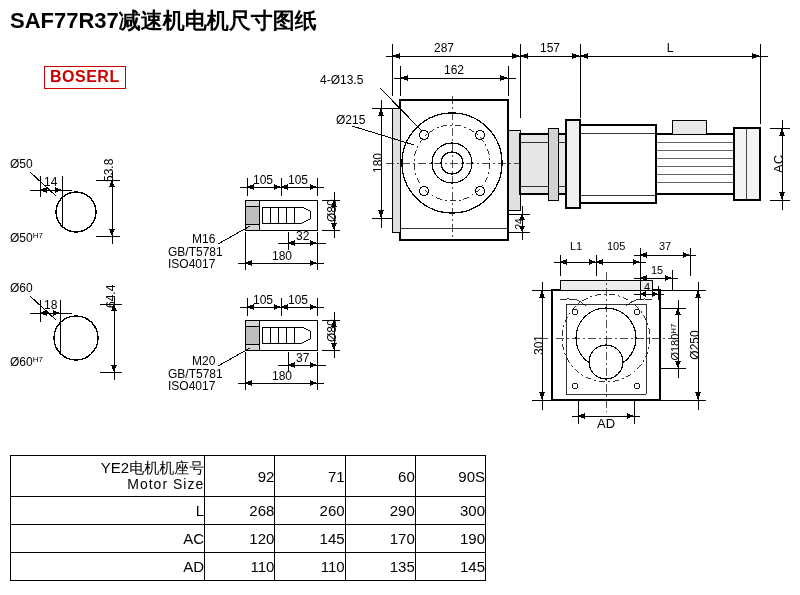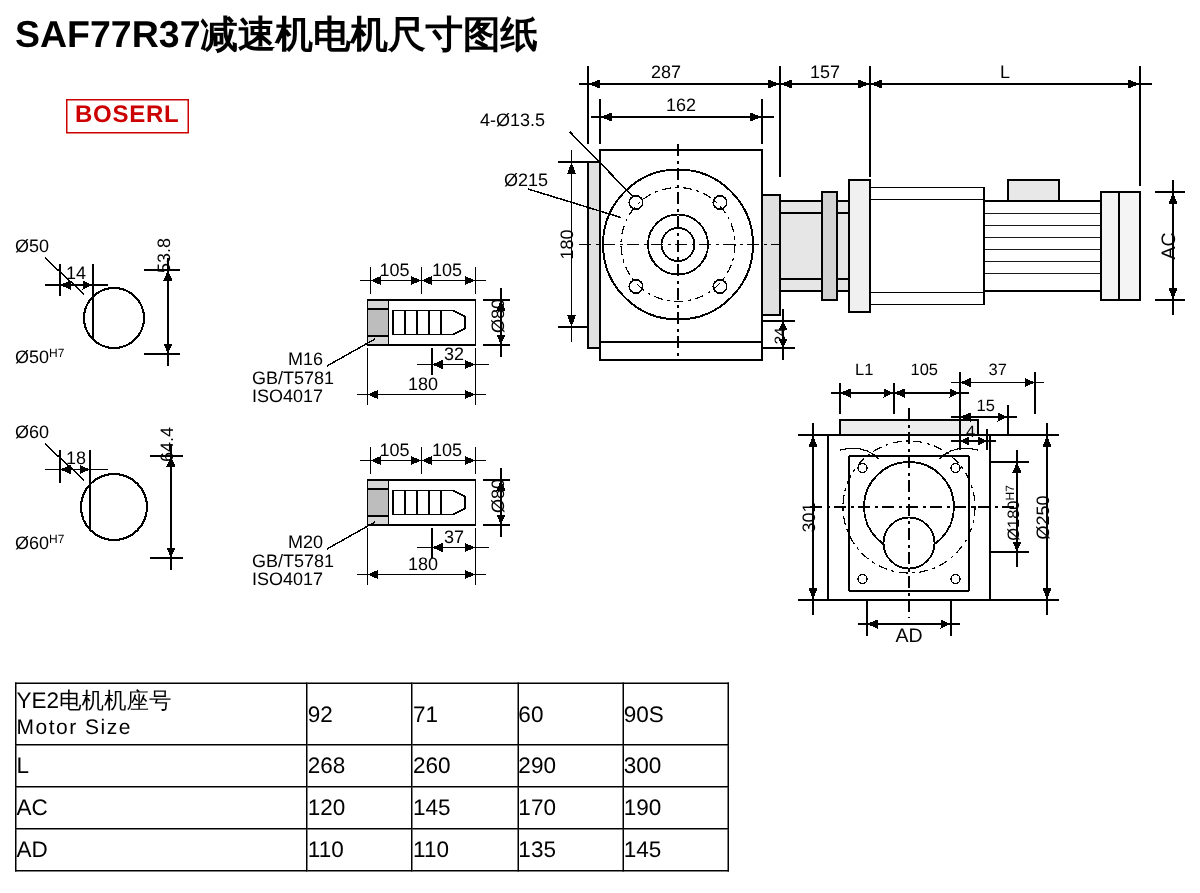--- a/index.html
+++ b/index.html
@@ -17,21 +17,21 @@
   }
   .root {
     position: relative;
     width: 800px;
     height: 595px;
   }
   #title {
     position: absolute;
     left: 10px;
     top: 6px;
-    font-size: 25px;
+    font-size: 22px;
     font-weight: bold;
     letter-spacing: 0px;
     white-space: nowrap;
     font-family: "Liberation Sans", sans-serif;
   }
   #logo {
     position: absolute;
     left: 44px;
     top: 66px;
     border: 1px solid #cc0000;
@@ -54,21 +54,21 @@
     position: absolute;
     left: 10px;
     top: 455px;
     width: 476px;
     border-collapse: collapse;
     font-size: 15px;
     font-family: "Liberation Sans", sans-serif;
   }
   #spec-table td {
     border: 1px solid #000;
-    text-align: left;
+    text-align: right;
     height: 27px;
     padding: 0;
   }
   #spec-table td.label {
     width: 196px;
   }
   #spec-table td.val {
     width: 70px;
   }
   .hdr-cn { display:block; font-size: 15px; line-height: 16px; }

